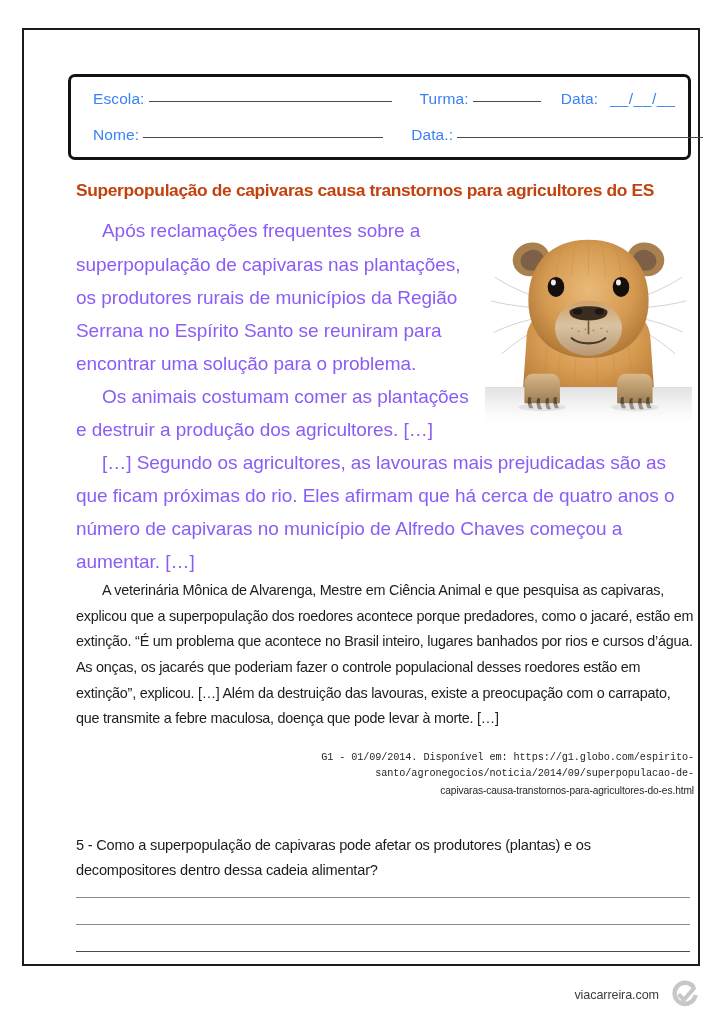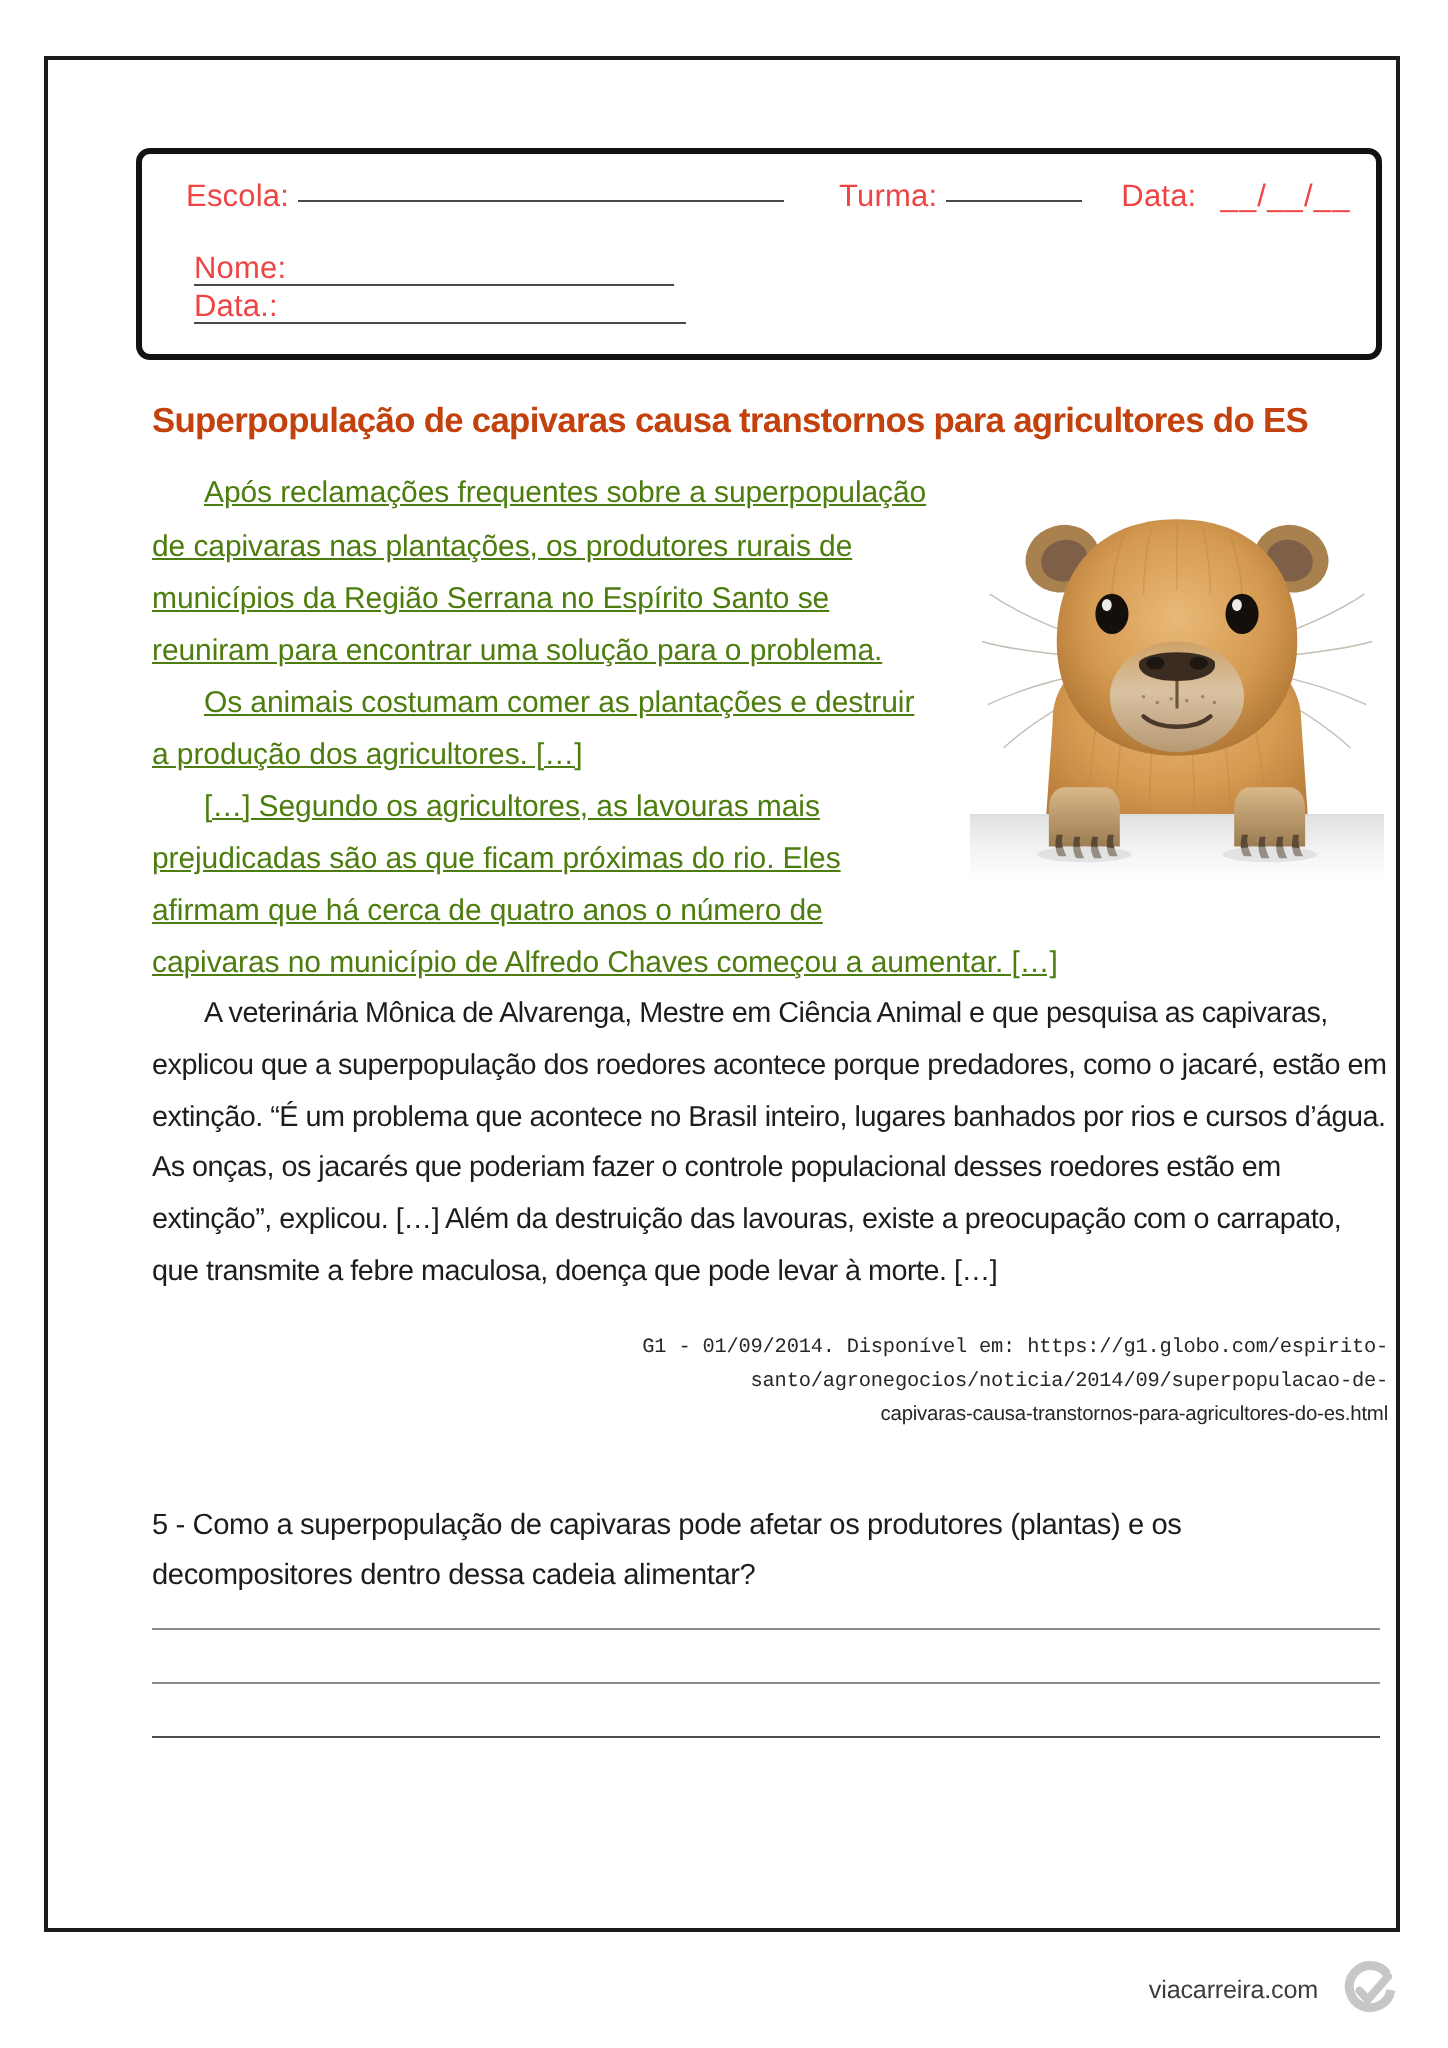--- a/index.html
+++ b/index.html
@@ -43,24 +43,24 @@
     box-sizing: border-box;
     padding: 13px 22px 13px 22px;
     width: 623px;
     margin-left: 0;
   }
   .id-row {
     display: flex;
     align-items: baseline;
     white-space: nowrap;
     font-size: 15.5px;
-    color: #ef4444;
+    color: #3b82f6;
     letter-spacing: .1px;
   }
-  .id-row + .id-row { margin-top: 18px; flex-direction: column; }
+  .id-row + .id-row { margin-top: 18px; }
   .id-label { flex: none; }
   .id-rule {
     border-bottom: 1.3px solid #4a4a4a;
     position: relative;
     top: -2px;
     margin: 0 2px 0 4px;
     flex: none;
   }
   .rule-escola { width: 243px; }
   .rule-turma  { width: 68px; }
@@ -93,27 +93,26 @@
   .capy-figure {
     float: right;
     width: 207px;
     height: 207px;
     margin: 0 2px 4px 16px;
     position: relative;
     shape-outside: margin-box;
   }
 
   .p-narrow {
-    font-size: 15px;
+    font-size: 19px;
     line-height: 1.74;
     text-indent: 26px;
     margin: 0 0 0 0;
-    color: #4d7c0f;
+    color: #8b5cf6;
     letter-spacing: -0.05px;
-    text-decoration: underline;
   }
   .p-narrow + .p-narrow { margin-top: 0; }
 
   .p-wide {
     font-size: 14.4px;
     line-height: 1.78;
     text-indent: 26px;
     margin: 0;
     color: #1d1d1d;
     letter-spacing: -0.25px;

